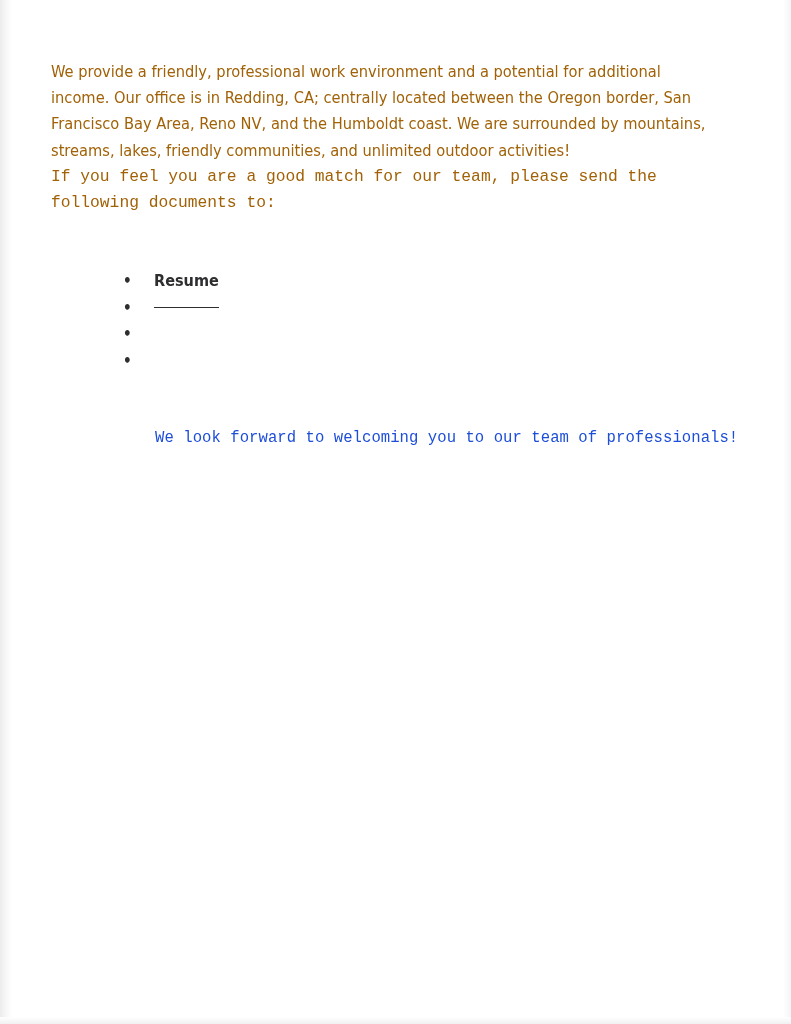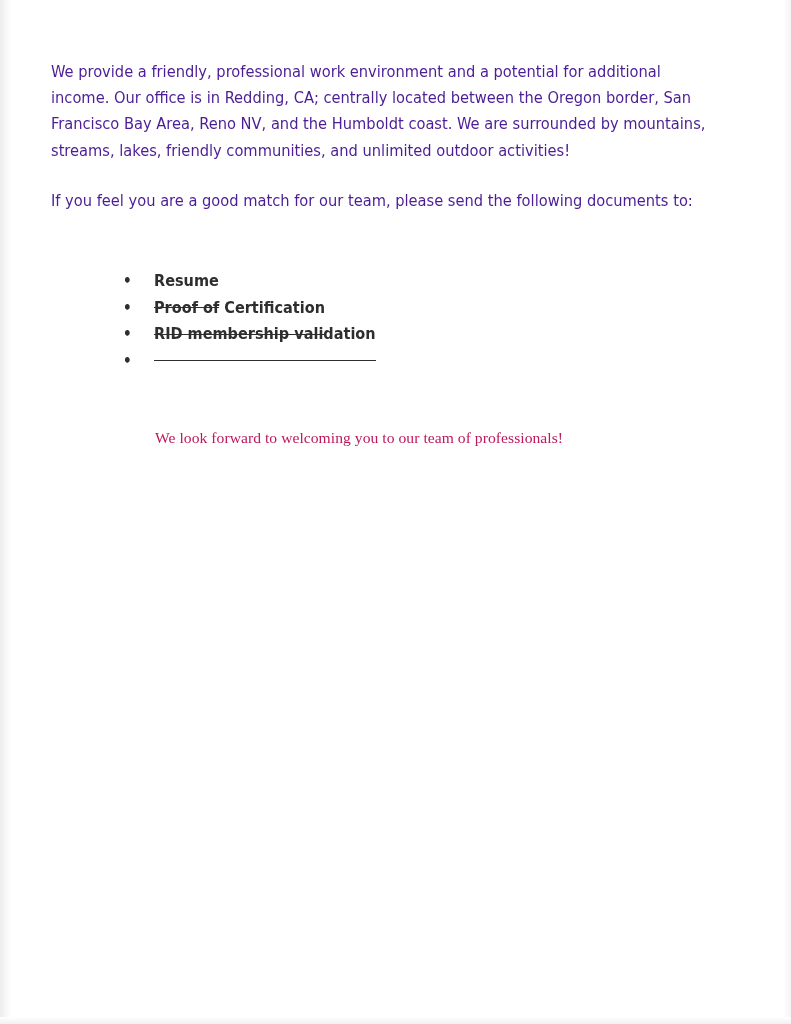--- a/index.html
+++ b/index.html
@@ -47,30 +47,30 @@
 
   .content {
     position: absolute;
     left: 51px;
     top: 59px;
     width: 680px;
   }
 
   
   .para {
-    color: #4c1d95;
+    color: #a16207;
     font-family: "DejaVu Sans Condensed", "Liberation Sans Narrow", "Liberation Sans", sans-serif;
     font-size: 16.3px;
     line-height: 26.2px;
     letter-spacing: 0.0px;
     margin: 0;
     font-stretch: condensed;
   }
   .para-1 { width: 672px; }
-  .para-2 { margin-top: 24px; width: 660px; }
+  .para-2 { width: 660px; font-family: Liberation Mono, monospace; }
   .email-line { white-space: nowrap; }
 
   .doc-list {
     list-style: none;
     margin: 0;
     padding: 0;
     position: absolute;
     left: 72px;
     top: 209px;
   }
@@ -100,22 +100,22 @@
     border-bottom: 1.6px solid #2e2e30;
     padding-bottom: 17px;
     display: inline;
     margin-top: 28px;
   }
 
   .closing {
     position: absolute;
     left: 104px;
     top: 368px;
-    color: #be185d;
-    font-family: Liberation Serif, serif;
+    color: #1d4ed8;
+    font-family: Liberation Mono, monospace;
     font-size: 15.6px;
     line-height: 22px;
     letter-spacing: 0.05px;
     white-space: nowrap;
   }
 </style>
 </head>
 <body>
 
 <div class="page">
@@ -132,25 +132,23 @@
       <span>If you feel you are a good match for our team, please send the following documents to:</span><br>
     </p>
 
     <ul class="doc-list">
       <li class="doc-list-item">
         <span class="bullet">•</span>
         <span class="label">Resume</span>
       </li>
       <li class="doc-list-item">
         <span class="bullet">•</span>
-        <span class="label">Proof of Certification</span>
       </li>
       <li class="doc-list-item">
         <span class="bullet">•</span>
-        <span class="label">RID membership validation</span>
       </li>
       <li class="doc-list-item">
         <span class="bullet">•</span>
       </li>
     </ul>
 
     <div class="closing">We look forward to welcoming you to our team of professionals!</div>
 
   </div>
 </div>

